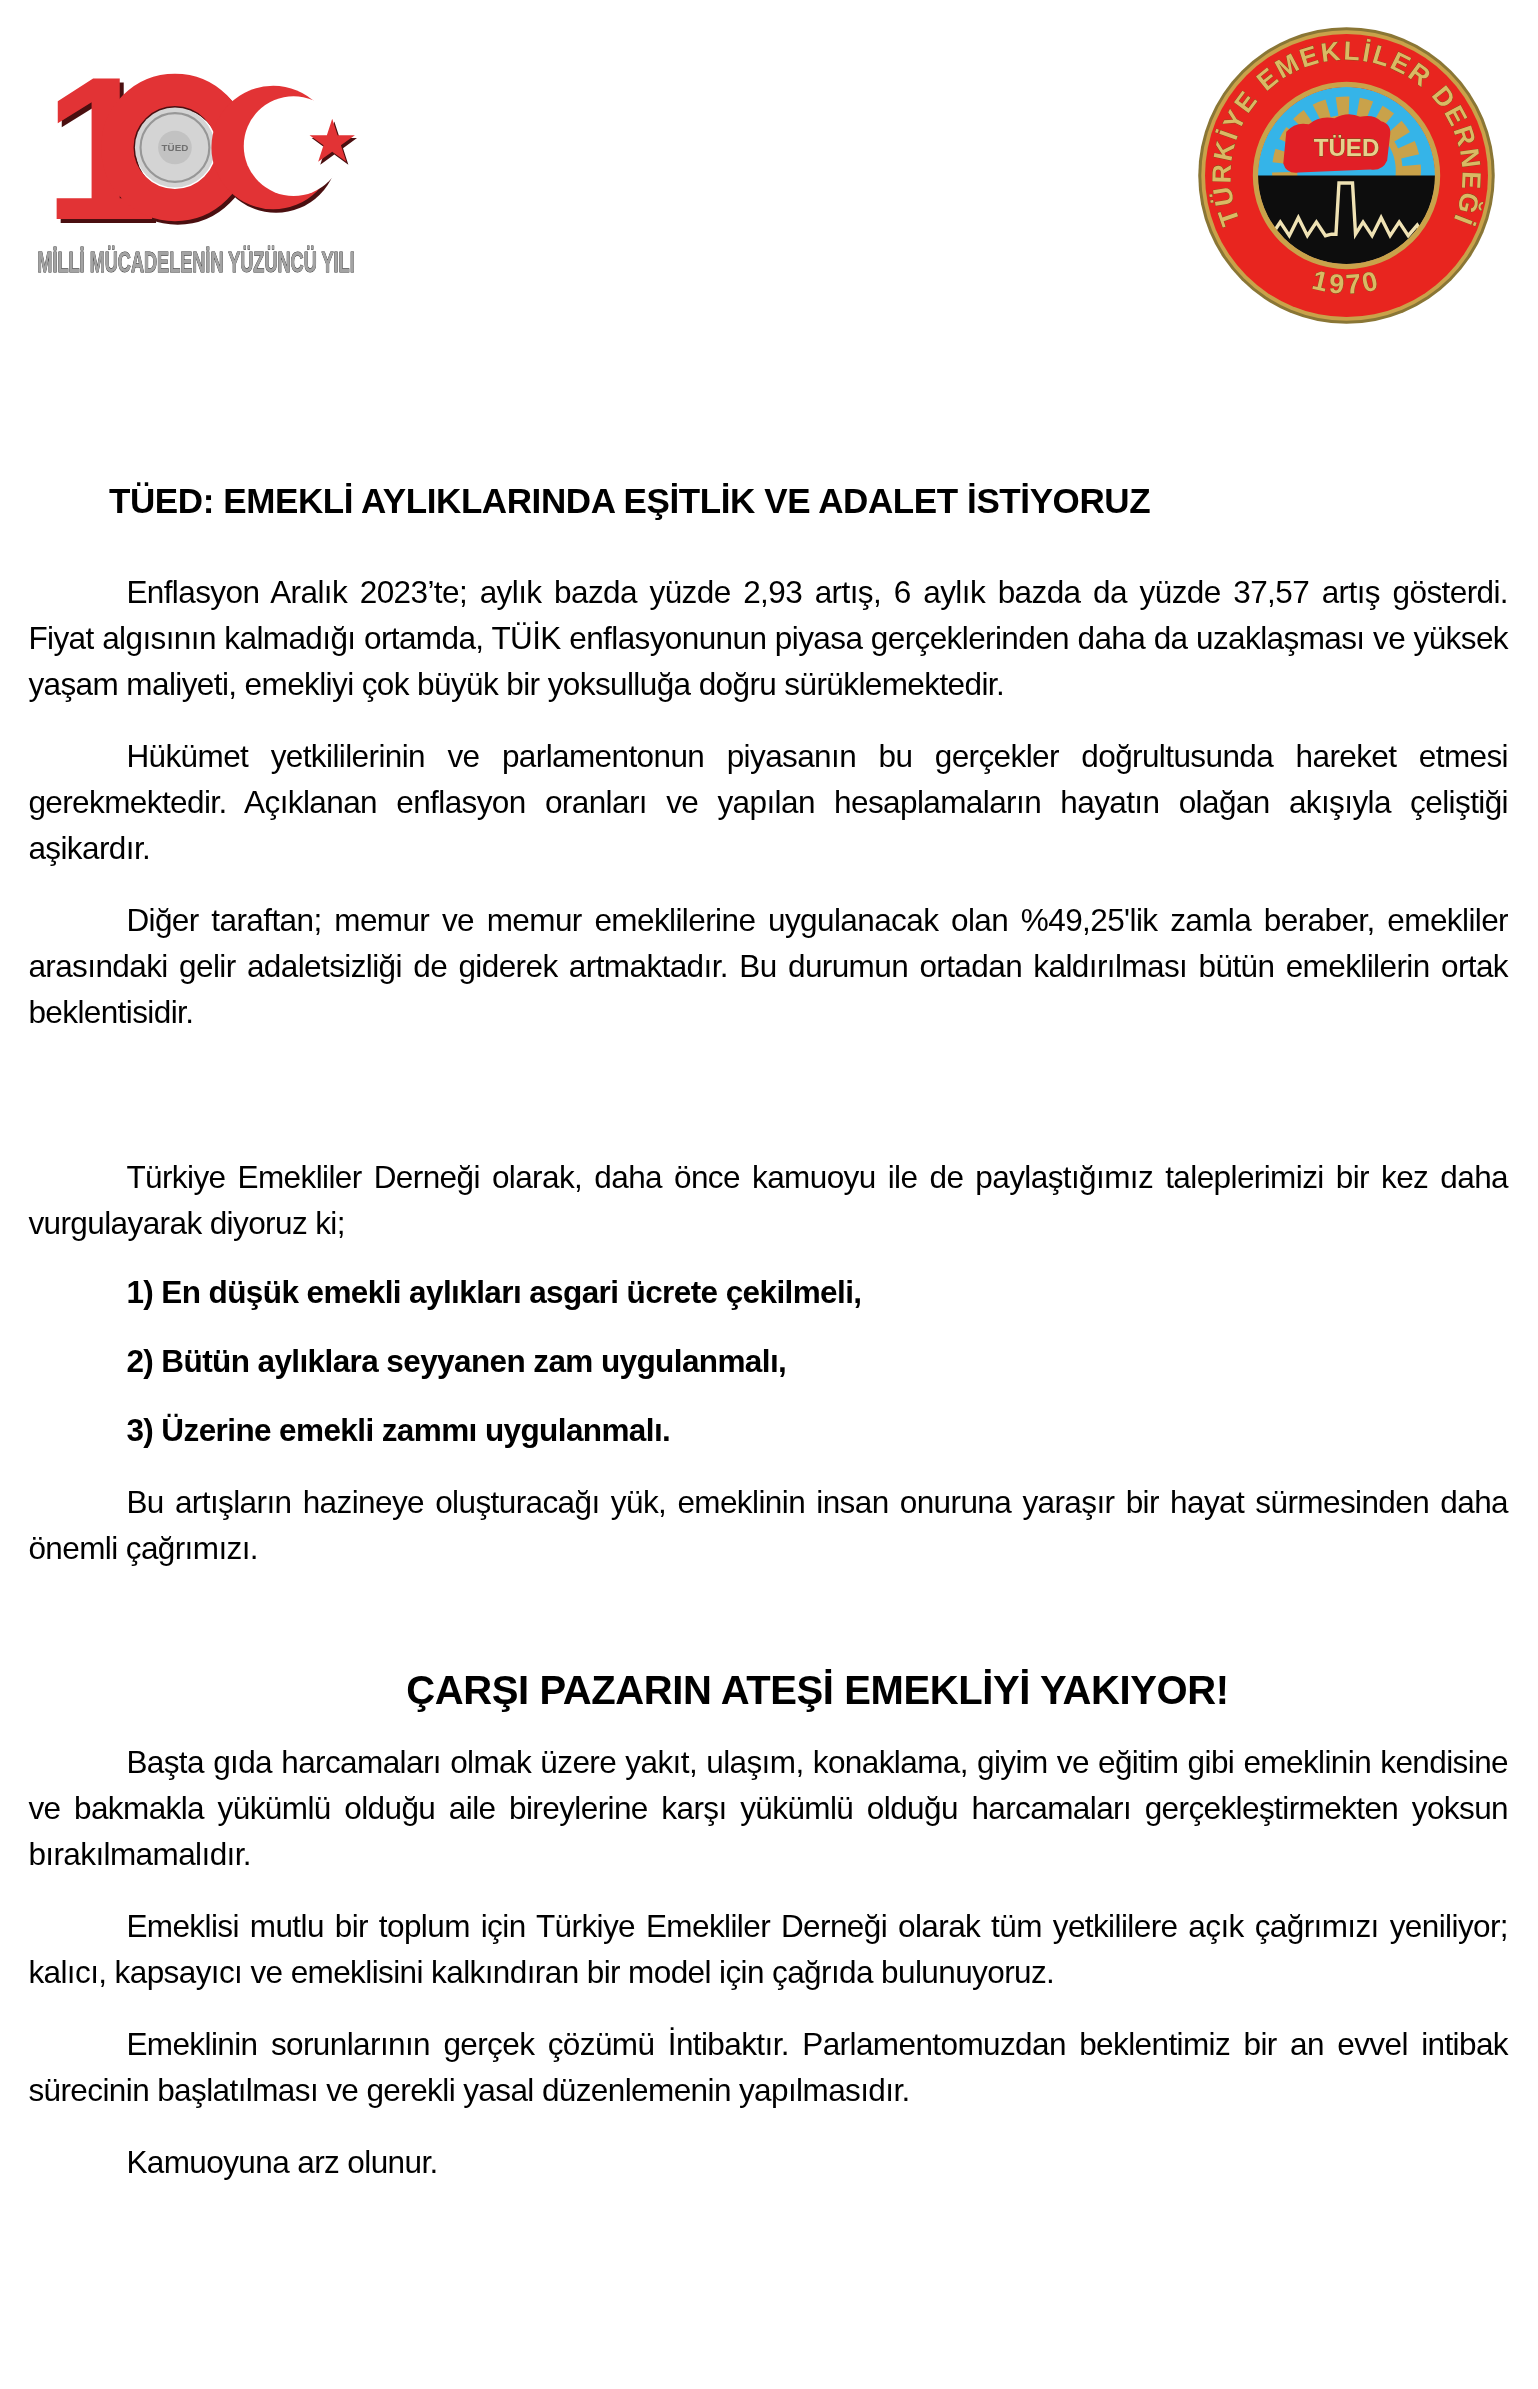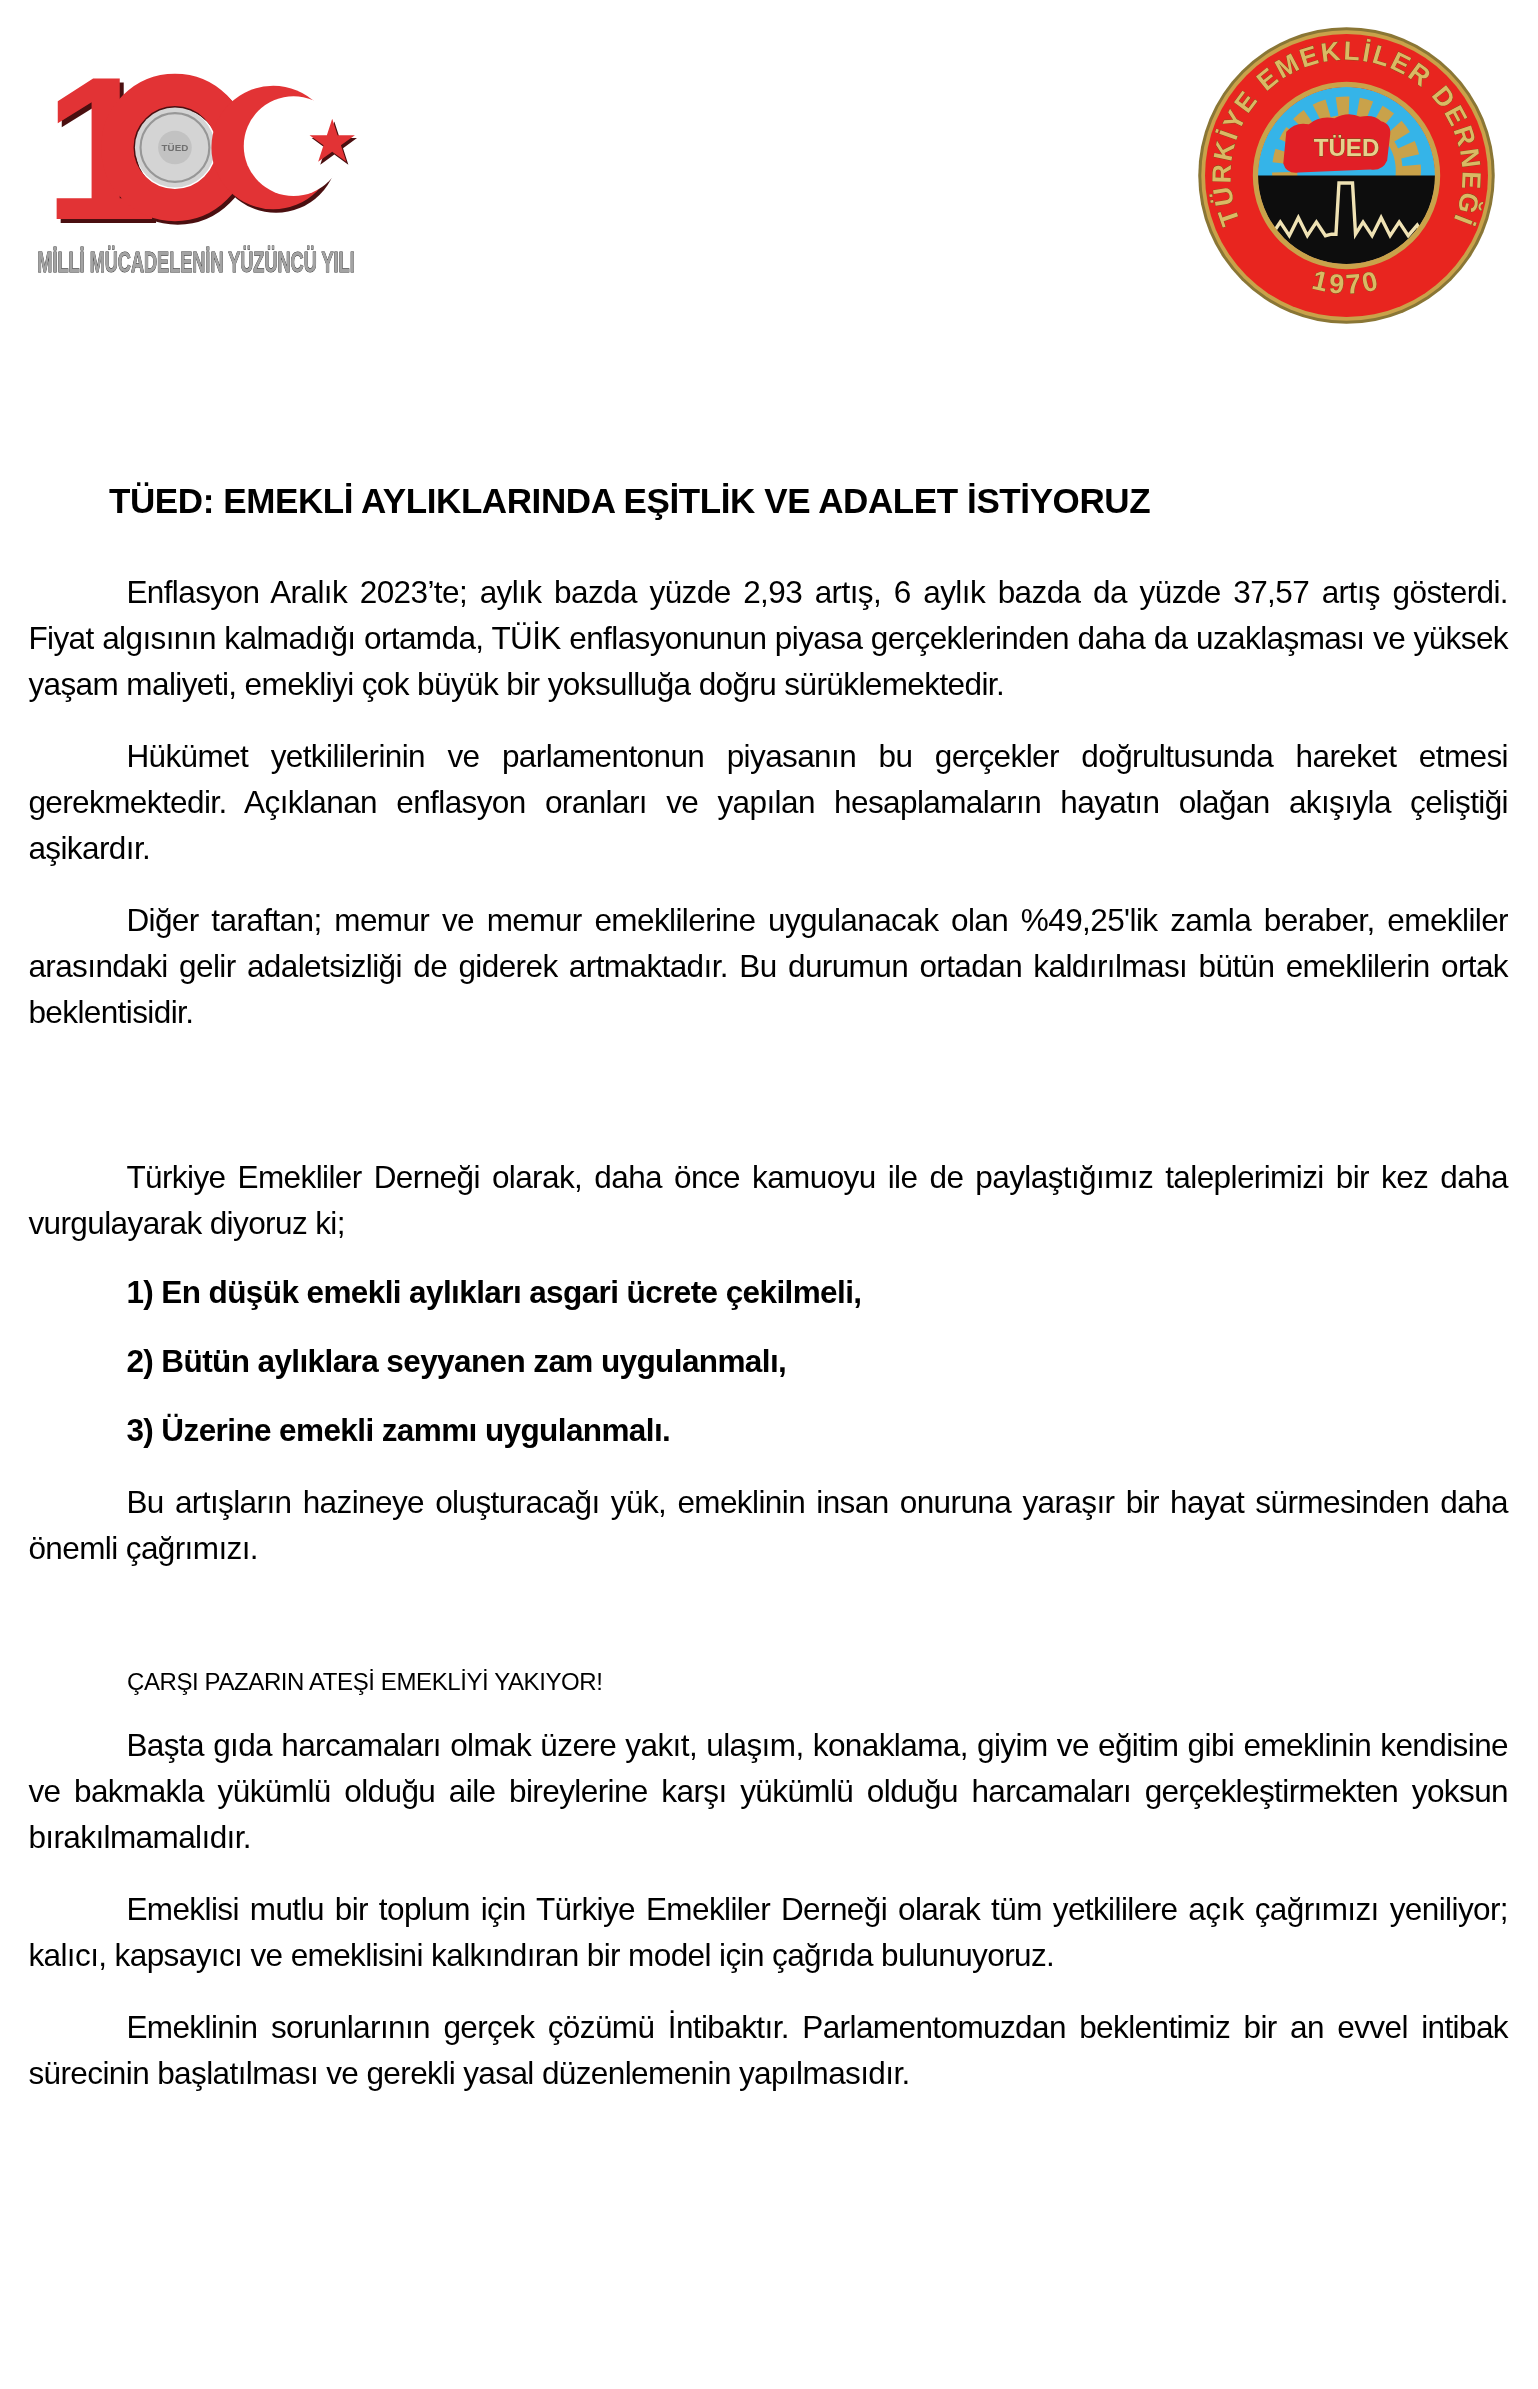--- a/index.html
+++ b/index.html
@@ -45,23 +45,24 @@
   .demand{
     margin:23px 31px 0 28.4px;
     font-size:31.5px;
     line-height:46px;
     letter-spacing:-0.6px;
     font-weight:bold;
     text-indent:98px;
   }
   .subheading{
     margin:97px 31px 0 127px;
-    font-size:24px;
-    font-weight:normal;
+    font-size:40px;
+    font-weight:bold;
     letter-spacing:-0.4px;
+    text-align:center;
   }
   .closing{
     margin:26px 31px 0 28.4px;
     font-size:31.5px;
     line-height:46px;
     letter-spacing:-0.6px;
     text-indent:98px;
   }
   svg text{font-family:"Liberation Sans",sans-serif;}
 </style>
@@ -144,15 +145,16 @@
   <p class="para">Bu artışların hazineye oluşturacağı yük, emeklinin insan onuruna yaraşır bir hayat sürmesinden daha önemli çağrımızı.</p>
 
   <h2 class="subheading">ÇARŞI PAZARIN ATEŞİ EMEKLİYİ YAKIYOR!</h2>
 
   <p class="para">Başta gıda harcamaları olmak üzere yakıt, ulaşım, konaklama, giyim ve eğitim gibi emeklinin kendisine ve bakmakla yükümlü olduğu aile bireylerine karşı yükümlü olduğu harcamaları gerçekleştirmekten yoksun bırakılmamalıdır.</p>
 
   <p class="para">Emeklisi mutlu bir toplum için Türkiye Emekliler Derneği olarak tüm yetkililere açık çağrımızı yeniliyor; kalıcı, kapsayıcı ve emeklisini kalkındıran bir model için çağrıda bulunuyoruz.</p>
 
   <p class="para">Emeklinin sorunlarının gerçek çözümü İntibaktır. Parlamentomuzdan beklentimiz bir an evvel intibak sürecinin başlatılması ve gerekli yasal düzenlemenin yapılmasıdır.</p>
 
+  <p class="closing">Kamuoyuna arz olunur.</p>
 
 </div>
 
 
 </body></html>

